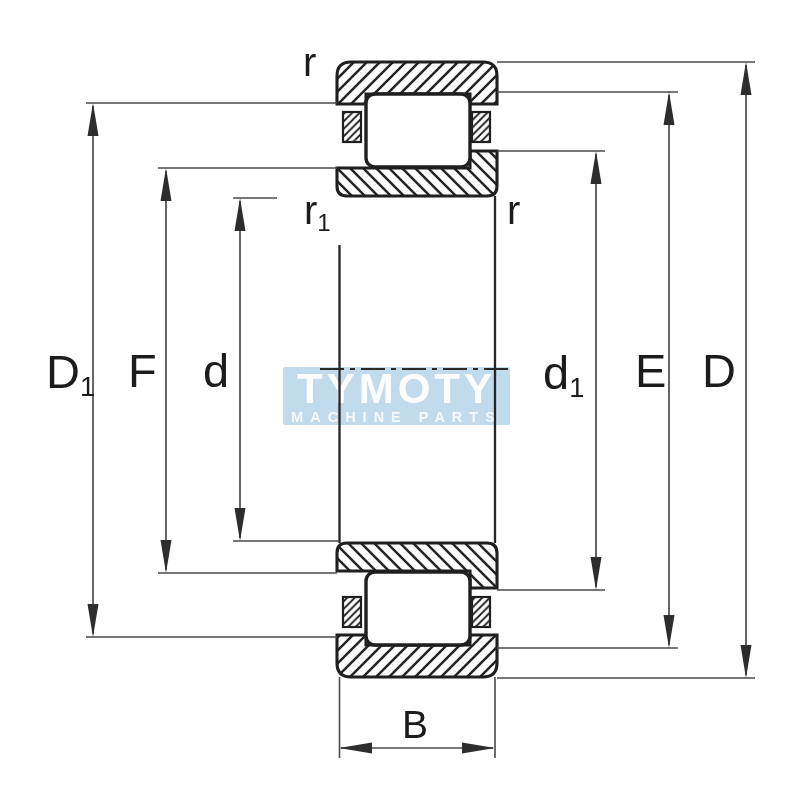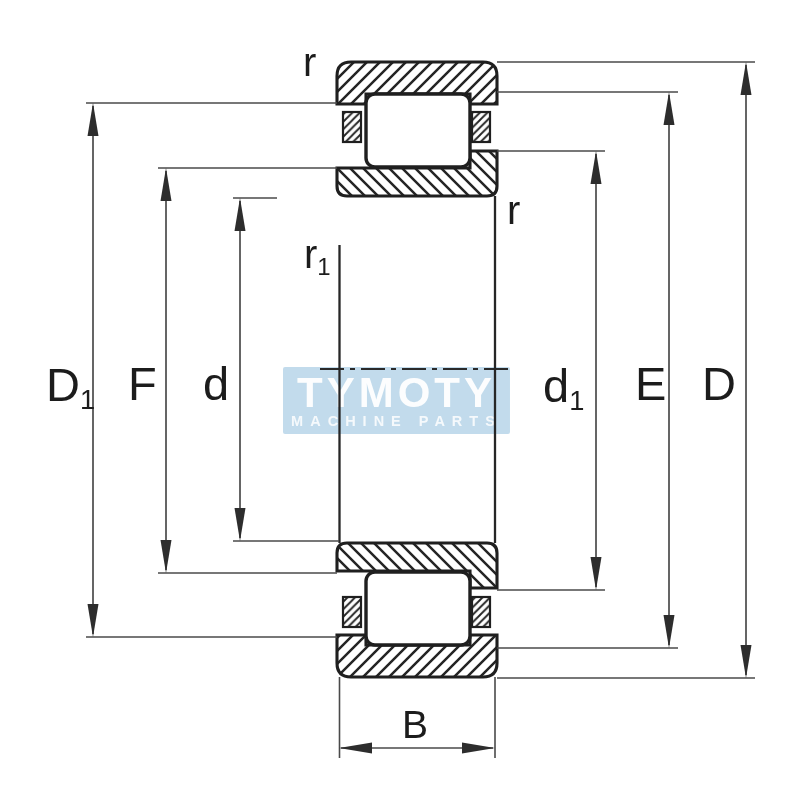--- a/index.html
+++ b/index.html
@@ -21,37 +21,36 @@
   .part-fill-inner{fill:url(#hInner);}
   .roller{fill:#ffffff;stroke:var(--line);stroke-width:3.4;}
   .cage{fill:url(#hSmall);stroke:var(--line);stroke-width:2.2;}
   .bore{stroke:#262626;stroke-width:2.3;}
   .ext{stroke:var(--dim);stroke-width:1.6;}
   .dimline{stroke:var(--dim);stroke-width:1.7;}
   .arrow{fill:#2d2d2d;stroke:none;}
   .cline{stroke:#2a2a2a;stroke-width:1.8;stroke-dasharray:24 6 5 6;}
   
   .watermark{
-    position:absolute;left:283px;top:367px;width:227px;height:67px;
+    position:absolute;left:283px;top:367px;width:227px;height:58px;
     background:var(--wm-bg);opacity:0.93;z-index:1;border-radius:2px;
     display:flex;flex-direction:column;align-items:center;justify-content:center;
   }
   .wm-title{
     color:var(--wm-text);font-weight:bold;font-size:42px;line-height:1;
     letter-spacing:4px;opacity:0.96;
   }
   .wm-sub{
     color:var(--wm-text);font-size:14.5px;line-height:1;letter-spacing:7px;
     opacity:0.85;font-weight:bold;
   }
   
   .dlabel{
     position:absolute;z-index:3;color:#1c1c1c;font-size:47px;line-height:1;
     white-space:nowrap;
-    margin-top:13px;
   }
   .dlabel .sub{font-size:0.58em;vertical-align:-0.28em;}
   .rlabel{position:absolute;z-index:3;color:#1c1c1c;font-size:40px;line-height:1;}
   .rlabel .sub{font-size:0.6em;vertical-align:-0.3em;}
   .blabel{position:absolute;z-index:3;color:#1c1c1c;font-size:39px;line-height:1;}
 </style>
 </head>
 <body>
 
 <div id="stage">
@@ -171,20 +170,20 @@
   </div>
   <div class="dlabel" style="left:702px;top:347px;">
     <span>D</span>
   </div>
   <div class="blabel" style="left:402px;top:705px;">
     <span>B</span>
   </div>
   <div class="rlabel" style="left:303px;top:42px;">
     <span>r</span>
   </div>
-  <div class="rlabel" style="left:304px;top:190px;margin-top:44px;">
+  <div class="rlabel" style="left:304px;top:190px;">
     <span>r</span><span class="sub">1</span>
   </div>
   <div class="rlabel" style="left:507px;top:190px;">
     <span>r</span>
   </div>
 
 </div>
 
 </body></html>

